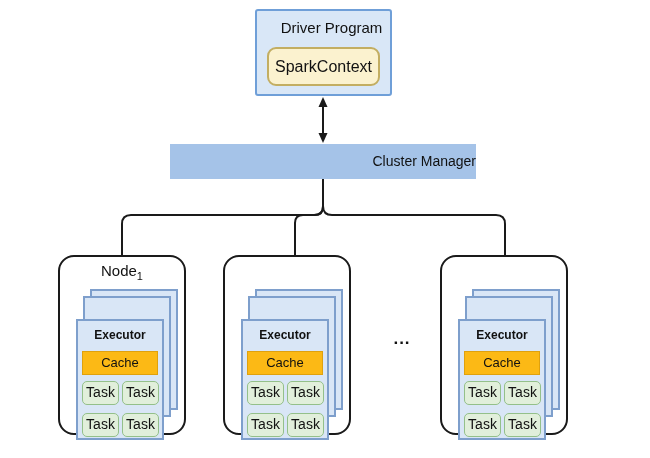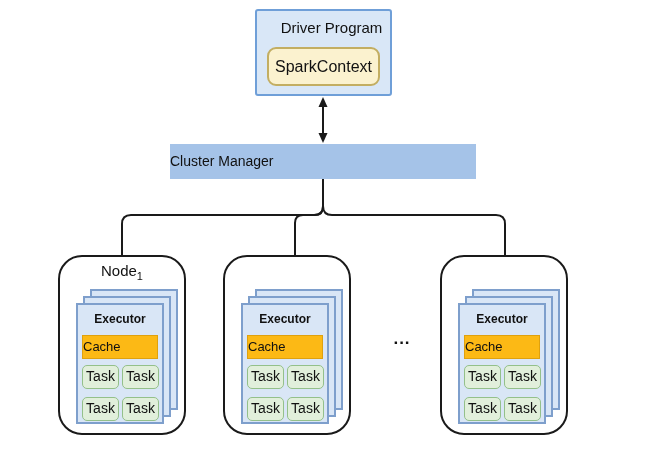--- a/index.html
+++ b/index.html
@@ -31,51 +31,51 @@
   .driver-title { margin-top:8px; text-align:center; font-size:15px; }
   .spark {
     position:absolute; left:10px; top:36px; width:113px; height:39px;
     background:var(--spark_fill); border:2px solid var(--spark_border);
     border-radius:9px; text-align:center; line-height:35px; font-size:16px;
   }
 
   .cluster {
     position:absolute; left:170px; top:144px; width:306px; height:35px;
     background:var(--cluster_fill);
-    text-align:left; line-height:35px; font-size:14px;
+    text-align:right; line-height:35px; font-size:14px;
   }
 
   .node {
     position:absolute; top:255px; width:128px; height:180px;
     background:var(--node_fill); border:2px solid var(--node_border);
-    border-radius:24px;
+    border-radius:16px;
   }
   .node-1 { left:58px; }
   .node-2 { left:223px; }
   .node-n { left:440px; }
   .node-title { margin-top:5px; text-align:center; font-size:15px; }
   .node-title sub { font-size:11px; }
 
   .stack { position:absolute; left:0; top:0; width:100%; height:100%; }
   .card {
     position:absolute; width:88px; height:121px;
     background:var(--card_fill); border:2px solid var(--card_border);
   }
   .card.back2 { left:30px; top:32px; }
   .card.back1 { left:23px; top:39px; }
-  .card.front { left:16px; top:46px; }
+  .card.front { left:16px; top:62px; }
 
   .exec-label {
     position:absolute; top:7px; left:0; width:100%;
     text-align:center; font-size:12px; font-weight:bold;
   }
   .cache {
     position:absolute; left:4px; top:30px; width:76px; height:24px;
     background:var(--cache_fill); border:1.5px solid var(--cache_border);
-    text-align:left; line-height:21px; font-size:13px;
+    text-align:center; line-height:21px; font-size:13px;
   }
   .task {
     position:absolute; width:37px; height:24px;
     background:var(--task_fill); border:1.5px solid var(--task_border);
     border-radius:5px; text-align:center; line-height:21px; font-size:14px;
   }
   .t0 { left:4px;  top:60px; }
   .t1 { left:44px; top:60px; }
   .t2 { left:4px;  top:92px; }
   .t3 { left:44px; top:92px; }

